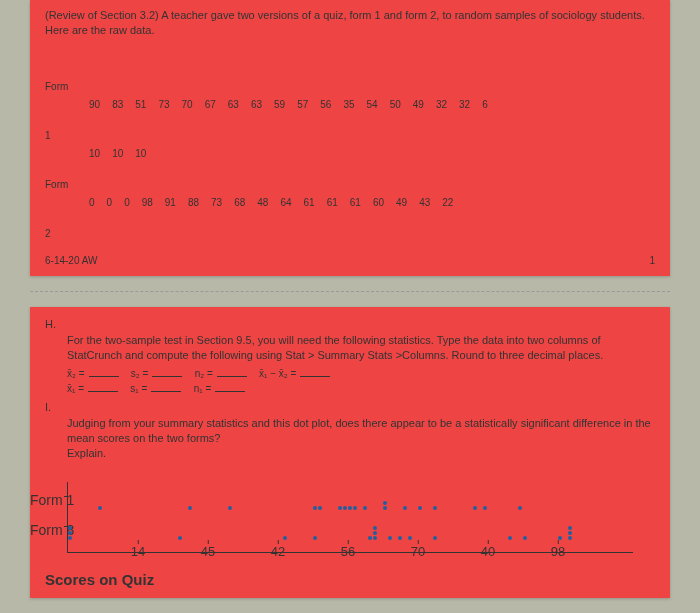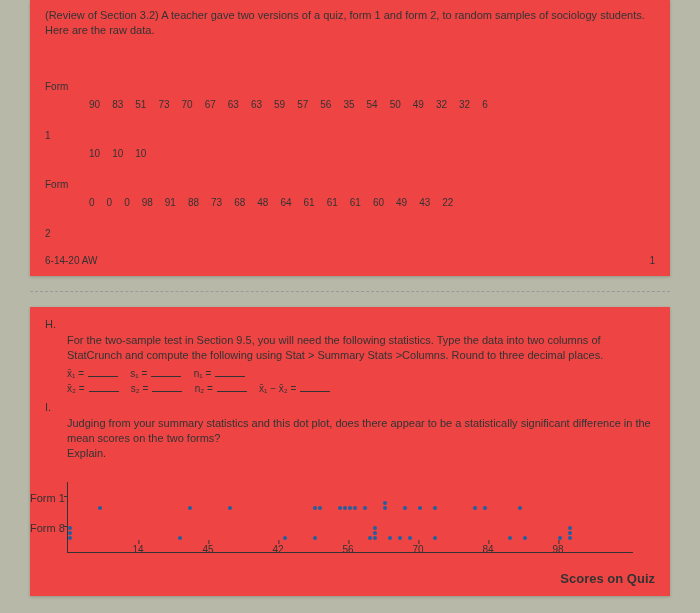--- a/index.html
+++ b/index.html
@@ -89,21 +89,21 @@
   }
   .dp-row {
     position: relative;
     height: 30px;
     border-bottom: 0;
   }
   .dp-label {
     position: absolute;
     left: -38px;
     top: 10px;
-    font-size: 11px;
+    font-size: 14px;
   }
   .dp-tick {
     position: absolute;
     left: -4px;
     top: 14px;
     width: 4px;
     height: 1px;
     background: #333;
   }
   .dot {
@@ -113,35 +113,35 @@
     background: #2060a0;
     border-radius: 50%;
   }
   .xaxis {
     position: relative;
     height: 20px;
   }
   .xtick {
     position: absolute;
     top: 2px;
-    font-size: 10px;
+    font-size: 13px;
     transform: translateX(-50%);
   }
   .xtick::before {
     content: '';
     position: absolute;
     top: -4px;
     left: 50%;
     width: 1px;
     height: 4px;
     background: #333;
   }
   .xlabel {
-    text-align: right;
-    font-size: 13px;
+    text-align: left;
+    font-size: 15px;
     margin-top: 18px;
     font-weight: bold;
   }
 </style>
 </head>
 <body>
 
 <div class="page top">
   <div class="intro">(Review of Section 3.2) A teacher gave two versions of a quiz, form 1 and form 2, to random samples of sociology students. Here are the raw data.</div>
   <div class="data-table">
@@ -209,29 +209,29 @@
 </div>
 
 <div class="divider"></div>
 
 <div class="page">
   <div class="section-h">
     <span class="letter">H.</span>
     <span class="body">For the two-sample test in Section 9.5, you will need the following statistics. Type the data into two columns of StatCrunch and compute the following using Stat &gt; Summary Stats &gt;Columns. Round to three decimal places.</span>
   </div>
   <div class="stat-line">
-    <span>x̄₁ =</span><span class="blank"></span>
-    &nbsp;&nbsp;<span>s₁ =</span><span class="blank"></span>
-    &nbsp;&nbsp;<span>n₁ =</span><span class="blank"></span>
-  </div>
-  <div class="stat-line">
     <span>x̄₂ =</span><span class="blank"></span>
     &nbsp;&nbsp;<span>s₂ =</span><span class="blank"></span>
     &nbsp;&nbsp;<span>n₂ =</span><span class="blank"></span>
     &nbsp;&nbsp;<span>x̄₁ − x̄₂ =</span><span class="blank"></span>
+  </div>
+  <div class="stat-line">
+    <span>x̄₁ =</span><span class="blank"></span>
+    &nbsp;&nbsp;<span>s₁ =</span><span class="blank"></span>
+    &nbsp;&nbsp;<span>n₁ =</span><span class="blank"></span>
   </div>
   <div class="section-h" style="margin-top:6px">
     <span class="letter">I.</span>
     <span class="body">
       <span>Judging from your summary statistics and this dot plot, does there appear to be a statistically significant difference in the mean scores on the two forms?</span> <span class="blank" style="width:40px"></span><br>
       <span class="blank" style="width:30px"></span> <span>Explain.</span>
     </span>
   </div>
 
   <div class="dotplot" id="dotplot">
@@ -280,18 +280,18 @@
         <div class="dot" style="left: 245px; bottom: 2px;"></div>
         <div class="dot" style="left: 215px; bottom: 2px;"></div>
         <div class="dot" style="left: 110px; bottom: 2px;"></div>
       </div>
     <div class="xaxis" id="xaxis">
         <div class="xtick" style="left: 70px;">14</div>
         <div class="xtick" style="left: 140px;">45</div>
         <div class="xtick" style="left: 210px;">42</div>
         <div class="xtick" style="left: 280px;">56</div>
         <div class="xtick" style="left: 350px;">70</div>
-        <div class="xtick" style="left: 420px;">84</div>
+        <div class="xtick" style="left: 420px;">40</div>
         <div class="xtick" style="left: 490px;">98</div>
       </div>
   </div>
   <div class="xlabel">Scores on Quiz</div>
 </div>
 
 </body></html>

